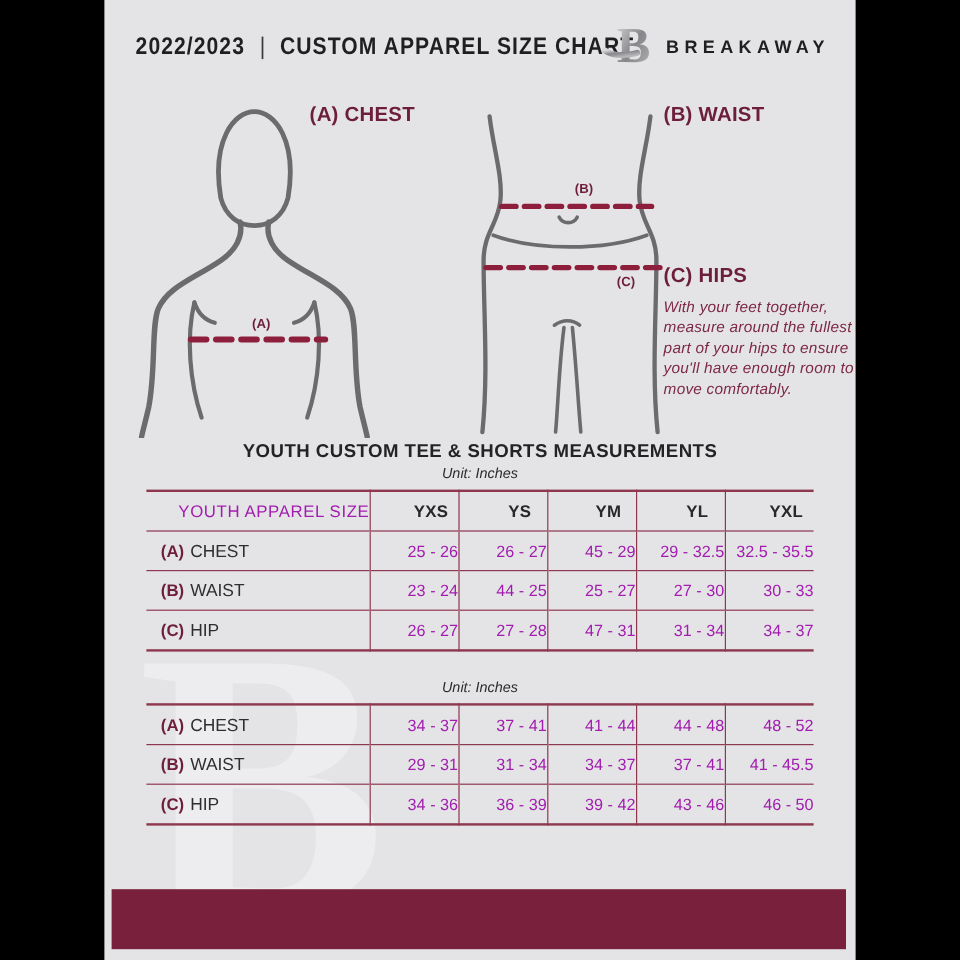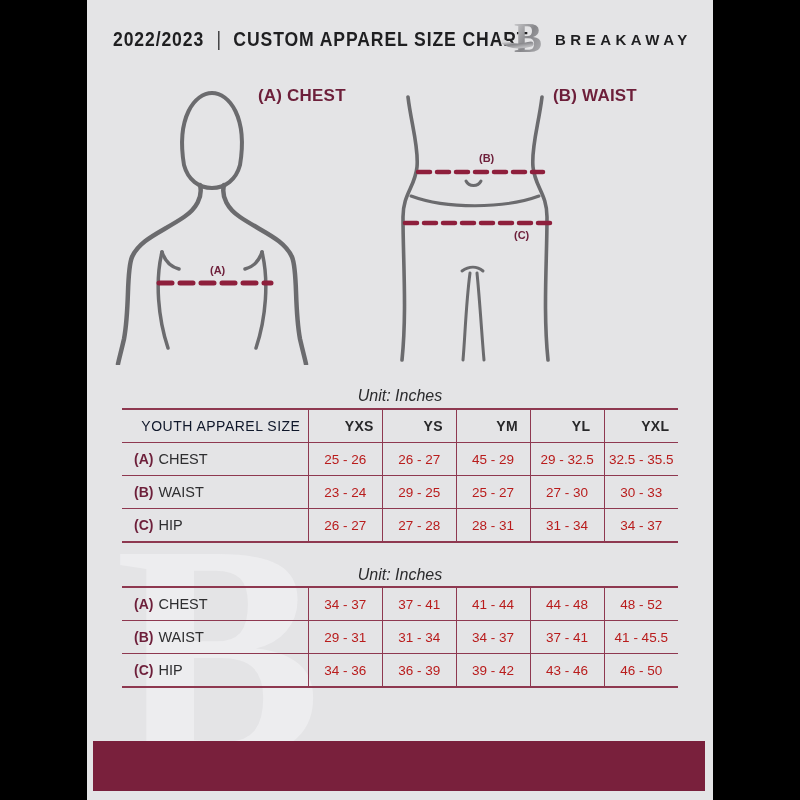--- a/index.html
+++ b/index.html
@@ -30,40 +30,40 @@
   .fig-hips{left:303px;top:95px;width:180px;height:270px;}
   .fig svg{display:block;width:100%;height:100%;}
   .marker{position:absolute;font-size:11px;font-weight:700;color:#6d1f3a;}
   .mk-a{left:95px;top:179px;}
   .mk-b{left:89px;top:57px;}
   .mk-c{left:124px;top:134px;}
 
   
   .sec-title{position:absolute;left:0;width:100%;text-align:center;font-size:15.5px;
              font-weight:700;letter-spacing:.4px;color:#232325;}
-  .sec-unit{position:absolute;left:0;width:100%;text-align:center;font-size:16px;
+  .sec-unit{position:absolute;left:0;width:100%;text-align:center;font-size:12px;
             font-style:italic;color:#2b2b2d;}
   .t-youth-title{top:368px;} .t-youth-unit{top:387px;}
   .t-adult-title{top:547px;} .t-adult-unit{top:566px;}
 
   
   .tbl-wrap{position:absolute;left:35px;width:556px;z-index:2;}
   .tw-youth{top:408px;} .tw-adult{top:586px;}
   table{width:100%;border-collapse:collapse;table-layout:fixed;
         border-top:2px solid #8e3850;border-bottom:2px solid #8e3850;}
   tr{border-bottom:1.5px solid #8e3850;}
   tr:last-child{border-bottom:none;}
   td,th{padding:0;height:32px;vertical-align:middle;background:transparent;}
   td:not(:first-child),th:not(:first-child){border-left:1.5px solid #8e3850;}
   th{font-weight:400;}
-  .c-label{text-align:center;padding-left:12px;font-size:14px;color:#0f172a;letter-spacing:.5px;}
+  .c-label{text-align:right;padding-left:12px;font-size:14px;color:#a21caf;letter-spacing:.5px;}
   .c-size{text-align:center;font-size:14px;font-weight:700;color:#28282a;letter-spacing:.3px;padding-left:28px;}
   .c-rowlabel{text-align:left;padding-left:12px;font-size:14.5px;color:#2e2e30;}
   .c-rowlabel .pfx{font-weight:700;color:#6d1f3a;margin-right:5px;font-size:14px;}
-  .c-val{text-align:center;font-size:13.5px;color:#b91c1c;}
+  .c-val{text-align:right;font-size:13.5px;color:#a21caf;}
 
   
   .watermark{position:absolute;left:28px;top:498px;font-family:"Liberation Serif",serif;
              font-weight:700;font-size:310px;line-height:1;color:#ededef;z-index:1;
              user-select:none;}
   .footer-bar{position:absolute;left:6px;top:741px;width:612px;height:50px;
               background:#79203c;z-index:3;}
 </style>
 </head>
 <body>
@@ -123,22 +123,25 @@
       <span class="marker mk-c">(C)</span>
     </div>
 
     <div class="inst inst-a">
       <h3>(A) CHEST</h3>
     </div>
     <div class="inst inst-b">
       <h3>(B) WAIST</h3>
     </div>
     <div class="inst inst-c">
-    </div>
-
+      <h3>(C) HIPS</h3>
+      <p>With your feet together, measure around the fullest part of your hips to ensure you'll have enough room to move comfortably.</p>
+    </div>
+
+    <div class="sec-title t-youth-title">YOUTH CUSTOM TEE &amp; SHORTS MEASUREMENTS</div>
     <div class="sec-unit t-youth-unit">Unit: Inches</div>
     <div class="tbl-wrap tw-youth">
       <table>
         <colgroup>
             <col style="width:33.5%">
             <col style="width:13.3%">
             <col style="width:13.3%">
             <col style="width:13.3%">
             <col style="width:13.3%">
             <col style="width:13.3%">
@@ -156,30 +159,30 @@
           <td class="c-rowlabel"><span class="pfx">(A)</span><span>CHEST</span></td>
           <td class="c-val">25 - 26</td>
           <td class="c-val">26 - 27</td>
           <td class="c-val">45 - 29</td>
           <td class="c-val">29 - 32.5</td>
           <td class="c-val">32.5 - 35.5</td>
         </tr>
         <tr>
           <td class="c-rowlabel"><span class="pfx">(B)</span><span>WAIST</span></td>
           <td class="c-val">23 - 24</td>
-          <td class="c-val">29 - 25</td>
+          <td class="c-val">44 - 25</td>
           <td class="c-val">25 - 27</td>
           <td class="c-val">27 - 30</td>
           <td class="c-val">30 - 33</td>
         </tr>
         <tr>
           <td class="c-rowlabel"><span class="pfx">(C)</span><span>HIP</span></td>
           <td class="c-val">26 - 27</td>
           <td class="c-val">27 - 28</td>
-          <td class="c-val">28 - 31</td>
+          <td class="c-val">47 - 31</td>
           <td class="c-val">31 - 34</td>
           <td class="c-val">34 - 37</td>
         </tr>
       </tbody>
         </table>
     </div>
 
     <div class="sec-unit t-adult-unit">Unit: Inches</div>
     <div class="tbl-wrap tw-adult">
       <table>

